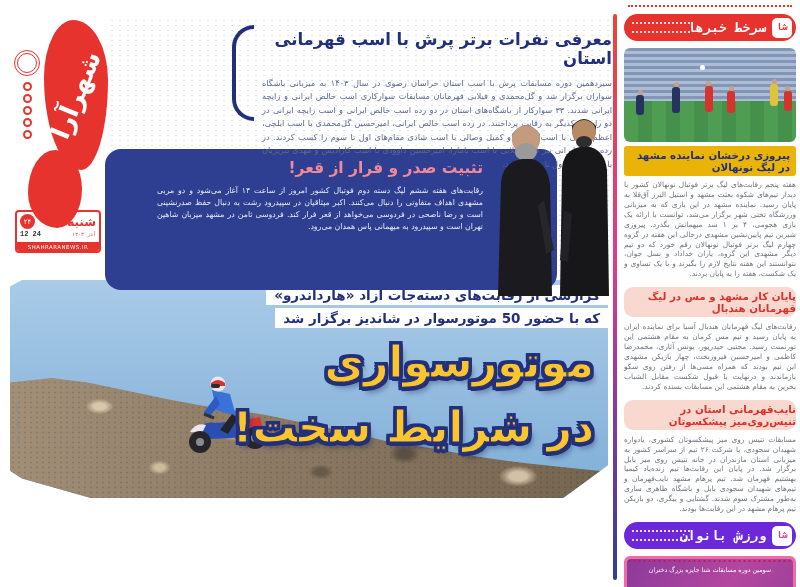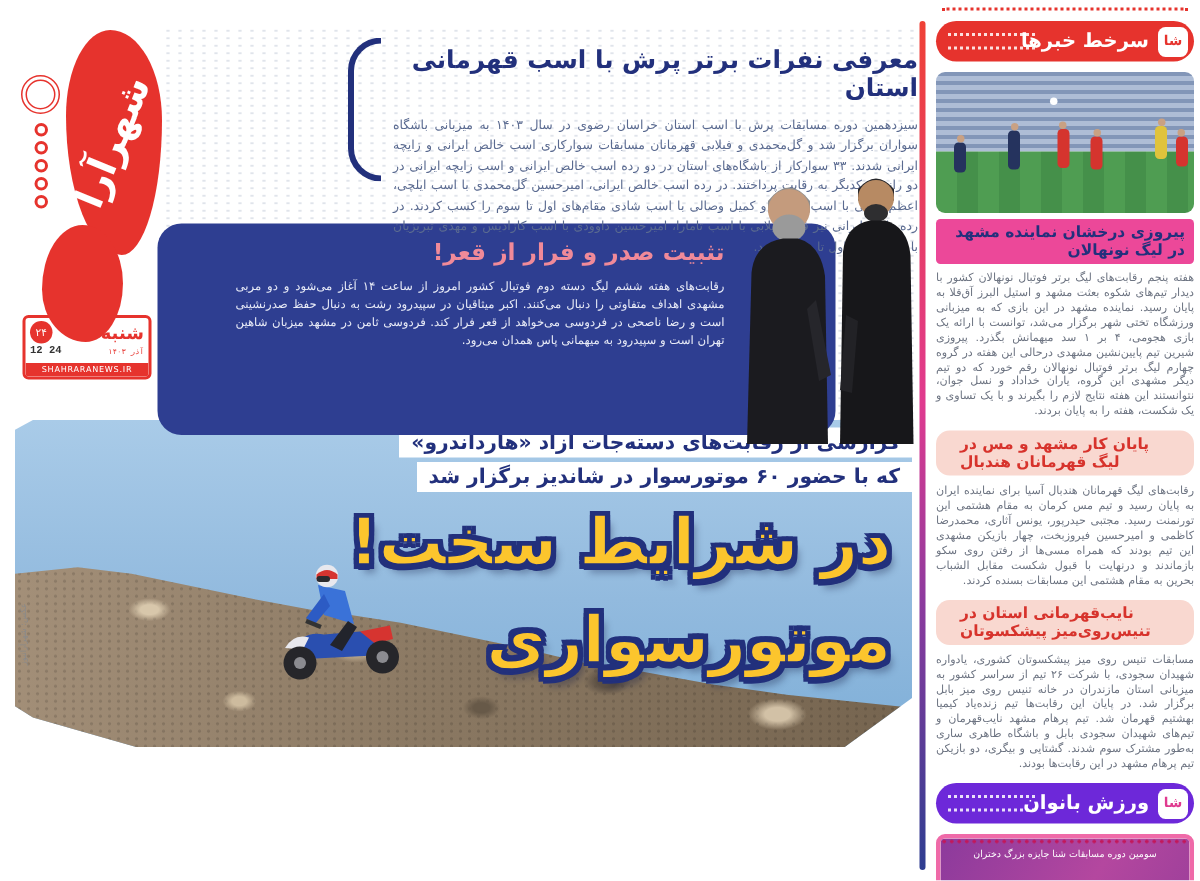--- a/index.html
+++ b/index.html
@@ -77,21 +77,21 @@
     text-shadow:-3px -3px 0 #22307c,3px -3px 0 #22307c,-3px 3px 0 #22307c,3px 3px 0 #22307c,
       -3px 0 0 #22307c,3px 0 0 #22307c,0 -3px 0 #22307c,0 4px 0 #22307c,4px 6px 5px rgba(20,30,70,.35); }
 
   
   .separator { position:absolute; left:613px; top:14px; width:3.5px; height:566px; border-radius:2px;
     background:linear-gradient(180deg,#ef4136 0%,#e03a8f 45%,#8e3a9e 68%,#2e3e91 100%); }
 
   
   .sidebar { position:absolute; left:624px; top:5px; width:172px; }
   .sb-topline { border-top:2px dotted #e6332d; margin:0 4px 7px; }
-  .sb-header { position:relative; height:27px; border-radius:14px; margin-bottom:7px; }
+  .sb-header { position:relative; height:27px; border-radius:14px; margin-bottom:7px;font-family:Liberation Mono, monospace; }
   .sb-header.red { background:#e6332d; }
   .sb-header.magenta { background:#6d28d9; }
   .sb-header::before, .sb-header::after { content:""; position:absolute; left:8px; width:34%;
     border-top:2px dotted rgba(255,255,255,.85); }
   .sb-header::before { top:8px; } .sb-header::after { bottom:8px; }
   .hdr-title { position:absolute; right:30px; top:50%; transform:translateY(-50%); color:#fff; font-weight:bold; font-size:13px; direction:rtl; }
   .hdr-logo { position:absolute; right:4px; top:3.5px; width:20px; height:20px; background:#fff; border-radius:5px;
     display:flex; align-items:center; justify-content:center; font-size:9px; font-weight:bold; }
   .sb-header.red .hdr-logo { color:#e6332d; } .sb-header.magenta .hdr-logo { color:#e03a8f; }
 
@@ -103,25 +103,25 @@
   .pl { position:absolute; width:8px; border-radius:3px; }
   .pl::before { content:""; position:absolute; top:-5px; left:1.5px; width:5px; height:5px; border-radius:50%; background:#c9a183; }
   .p1 { left:28%; top:42%; height:26px; background:#25335e; }
   .p2 { left:47%; top:40%; height:26px; background:#d5342e; }
   .p3 { left:60%; top:46%; height:22px; background:#d5342e; }
   .p4 { left:7%;  top:50%; height:20px; background:#25335e; }
   .p5 { left:85%; top:38%; height:22px; background:#e0c33c; }
   .p6 { left:93%; top:46%; height:20px; background:#d5342e; }
   .ball { position:absolute; left:44%; top:18%; width:5px; height:5px; background:#fff; border-radius:50%; }
 
-  .sb-caption { direction:rtl; background:#ec4899; color:#22307c; font-weight:bold; font-size:10.3px;
+  .sb-caption { direction:rtl; background:#eab308; color:#22307c; font-weight:bold; font-size:10.3px;
     padding:3px 6px; border-radius:3px; text-align:right; margin-bottom:4px; }
   .sb-body { direction:rtl; text-align:justify; color:#6d7482; font-size:7.4px; line-height:1.34; margin-bottom:8px; }
   .sb-pink { direction:rtl; background:#f9d8d0; color:#d7332c; font-weight:bold; font-size:10.3px;
-    padding:3px 16px; border-radius:9px; text-align:left; margin-bottom:5px; }
+    padding:3px 0; border-radius:9px; text-align:right; margin-bottom:5px; }
 
   .women-photo { position:relative; height:101px; border:3px solid #ef6aa8; border-radius:6px; overflow:hidden; margin-bottom:4px; }
   .women-photo::before { content:""; position:absolute; top:0; left:0; right:0; height:4px; z-index:2;
     background-image:radial-gradient(circle,#c2185b 1px, transparent 1.2px); background-size:5px 4px; }
   .wp-top { position:absolute; top:0; left:0; right:0; height:56%;
     background:linear-gradient(120deg,#8c3a9c,#b4479f 60%,#9c3f9a);
     color:#fff; font-size:6.3px; text-align:center; padding-top:7px; direction:rtl; }
 </style>
 </head>
 <body>
@@ -196,25 +196,25 @@
       <path d="M34 26 L22 42 L28 46 L38 34 Z" fill="#2c5bc4"></path>
       <path d="M50 44 L56 48 L46 64 L38 60 Z" fill="#22242c"></path>
       <circle cx="36" cy="14" r="7.5" fill="#e8e8ee"></circle>
       <path d="M29 13 Q36 7 43 13 L43 16 L29 16 Z" fill="#d63430"></path>
       <rect x="29" y="14" width="9" height="4" rx="2" fill="#2b2b30"></rect>
       <line x1="22" y1="44" x2="32" y2="48" stroke="#333" stroke-width="3"></line>
     </svg>
     <div class="credit">عکس: شهرآرانیوز</div>
     <div class="kicker-strip">
       <span class="kline">گزارشی از رقابت‌های دسته‌جات آزاد «هارداندرو»</span>
-      <span class="kline">که با حضور ۶۰ موتورسوار در شاندیز برگزار شد</span>
+      <span class="kline">که با حضور 50 موتورسوار در شاندیز برگزار شد</span>
     </div>
     <div class="big-title">
+      <div>موتورسواری</div>
       <div>در شرایط سخت!</div>
-      <div>موتورسواری</div>
     </div>
   </div>
 
   <div class="separator"></div>
 
   <div class="sidebar">
     <div class="sb-topline"></div>
 
     <div class="sb-header red">
       <span class="hdr-title">سرخط خبرها</span>

